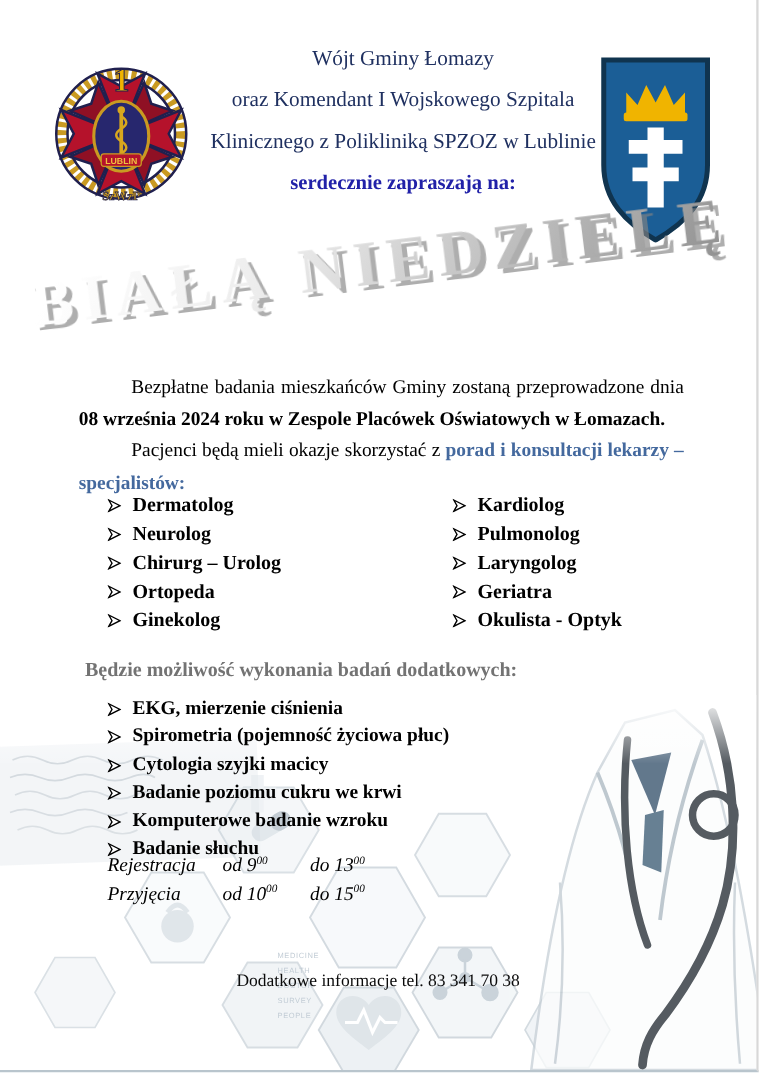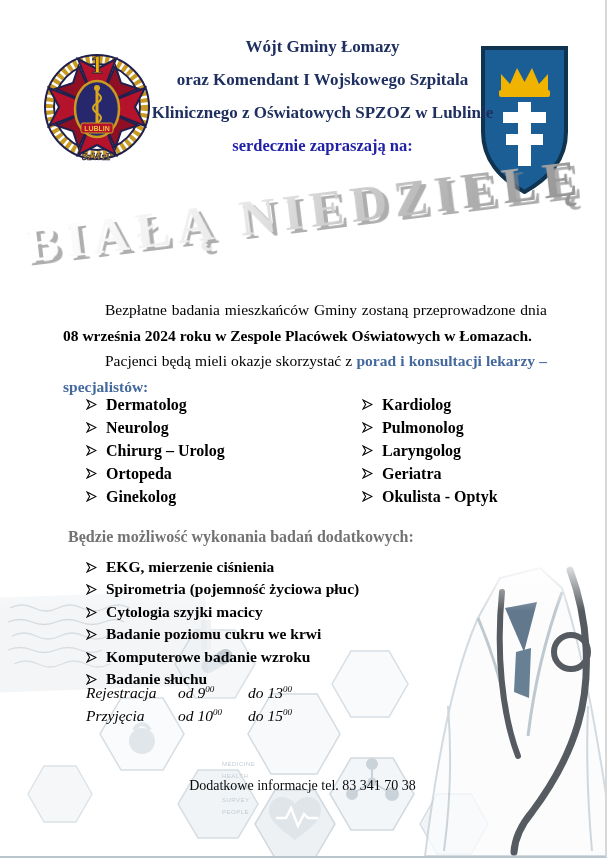--- a/index.html
+++ b/index.html
@@ -12,21 +12,21 @@
     font-family:"Liberation Serif","DejaVu Serif",serif;
     color:#000;
   }
   
   .bg-art { position:absolute; left:0; bottom:0; width:607px; height:300px; }
 
   
   .logo-left  { position:absolute; left:34px;  top:47px;  width:126px; height:120px; }
   .logo-right { position:absolute; left:477px; top:44px;  width:95px;  height:150px; }
   .header-text { position:absolute; left:140px; right:100px; top:30px; text-align:center; }
-  .hline { font-weight:bold; font-size:17px; color:#1f3060; line-height:33px; }
+  .hline { font-weight:normal; font-size:17px; color:#1f3060; line-height:33px; }
   .invite { font-weight:bold; font-size:16.5px; color:#2121a8; line-height:33px; }
 
   
   .title-wrap { position:absolute; left:0; right:0; top:168px; height:100px; text-align:center; }
   .big-title {
     display:inline-block;
     font-size:51px; font-weight:bold; letter-spacing:7px; white-space:nowrap;
     transform:rotate(-7deg) translateY(14px);
     background:linear-gradient(125deg,#ffffff 5%,#ececec 35%,#c9c9c9 60%,#8f8f8f 100%);
     -webkit-background-clip:text; background-clip:text;
@@ -196,21 +196,21 @@
     <g fill="#ffffff">
       <rect x="41" y="58" width="13" height="64"></rect>
       <rect x="26" y="68" width="43" height="11"></rect>
       <rect x="29" y="90" width="37" height="11"></rect>
     </g>
   </svg>
 
   <div class="header-text">
     <div class="hline">Wójt Gminy Łomazy</div>
     <div class="hline">oraz Komendant I Wojskowego Szpitala</div>
-    <div class="hline">Klinicznego z Oświatowych SPZOZ w Lublinie</div>
+    <div class="hline">Klinicznego z Polikliniką SPZOZ w Lublinie</div>
     <div class="invite">serdecznie zapraszają na:</div>
   </div>
 
   <div class="title-wrap">
     <span class="big-title">BIAŁĄ NIEDZIELĘ</span>
   </div>
 
   <p class="para p1"><span class="indent"></span><span>Bezpłatne badania mieszkańców Gminy zostaną przeprowadzone dnia </span><span class="bold">08 września 2024 roku w Zespole Placówek Oświatowych w Łomazach.</span></p>
 
   <p class="para p2"><span class="indent"></span><span>Pacjenci będą mieli okazje skorzystać z </span><span class="steel">porad i konsultacji lekarzy – specjalistów:</span></p>

